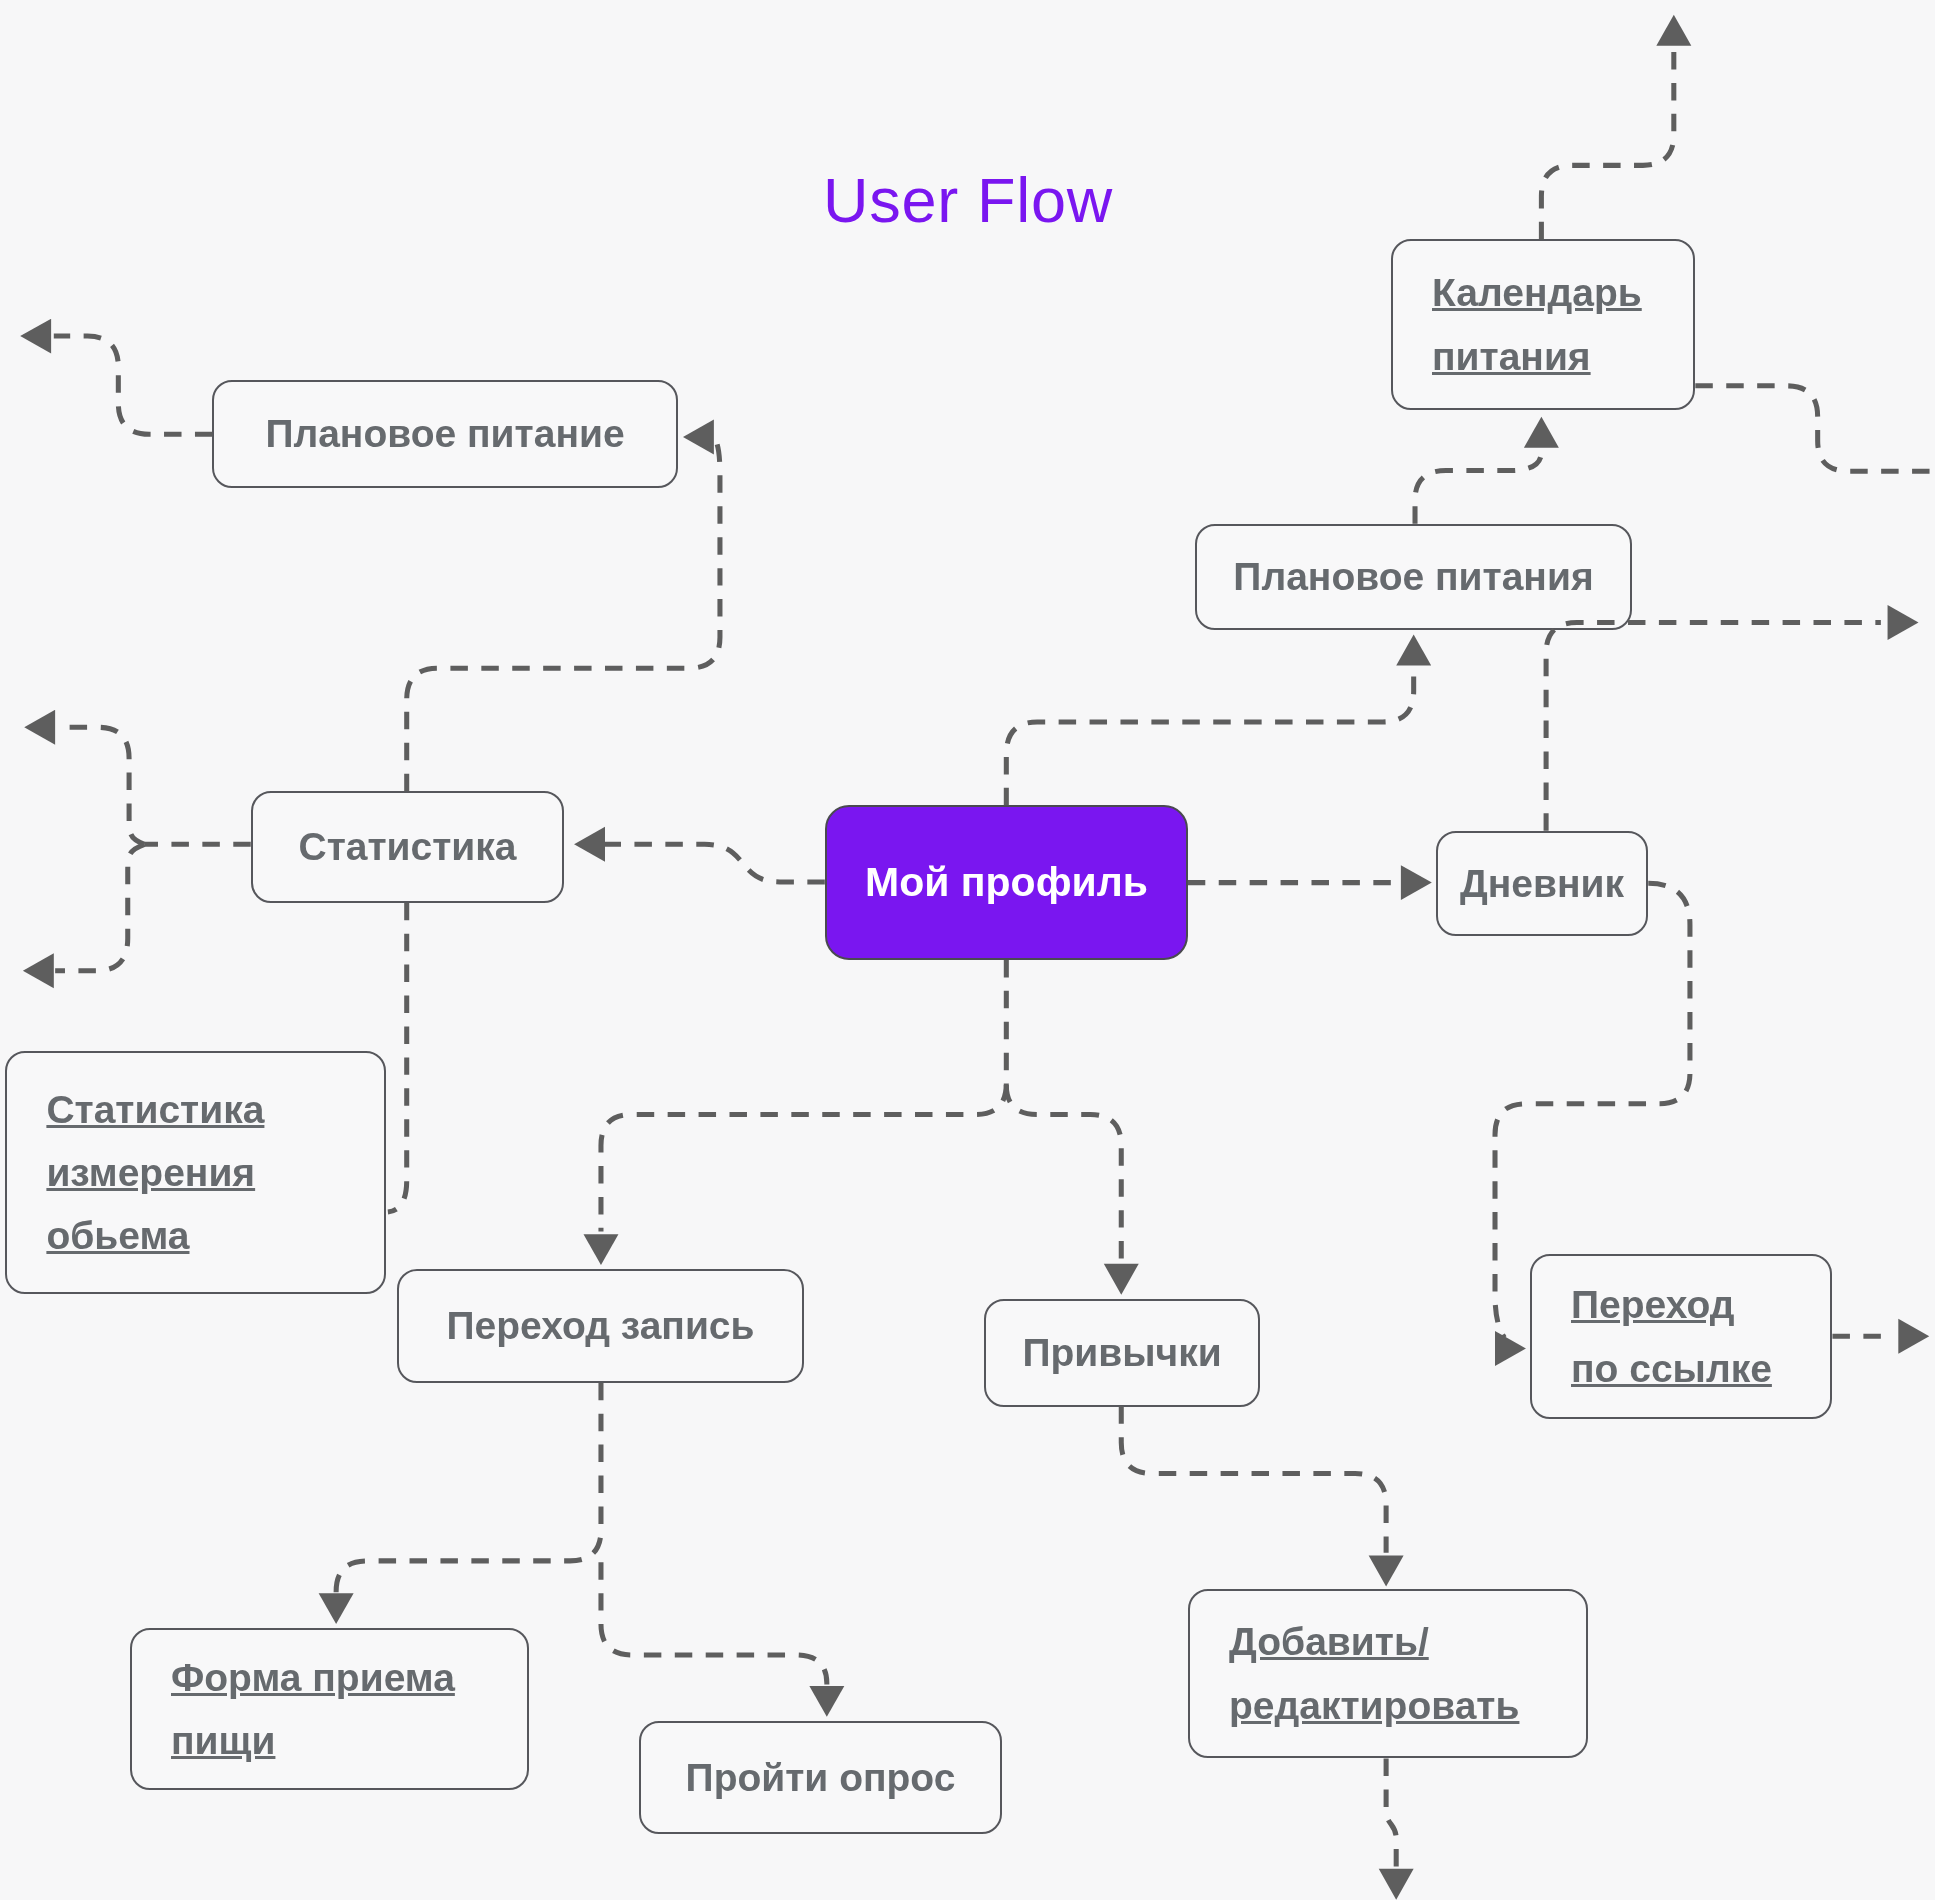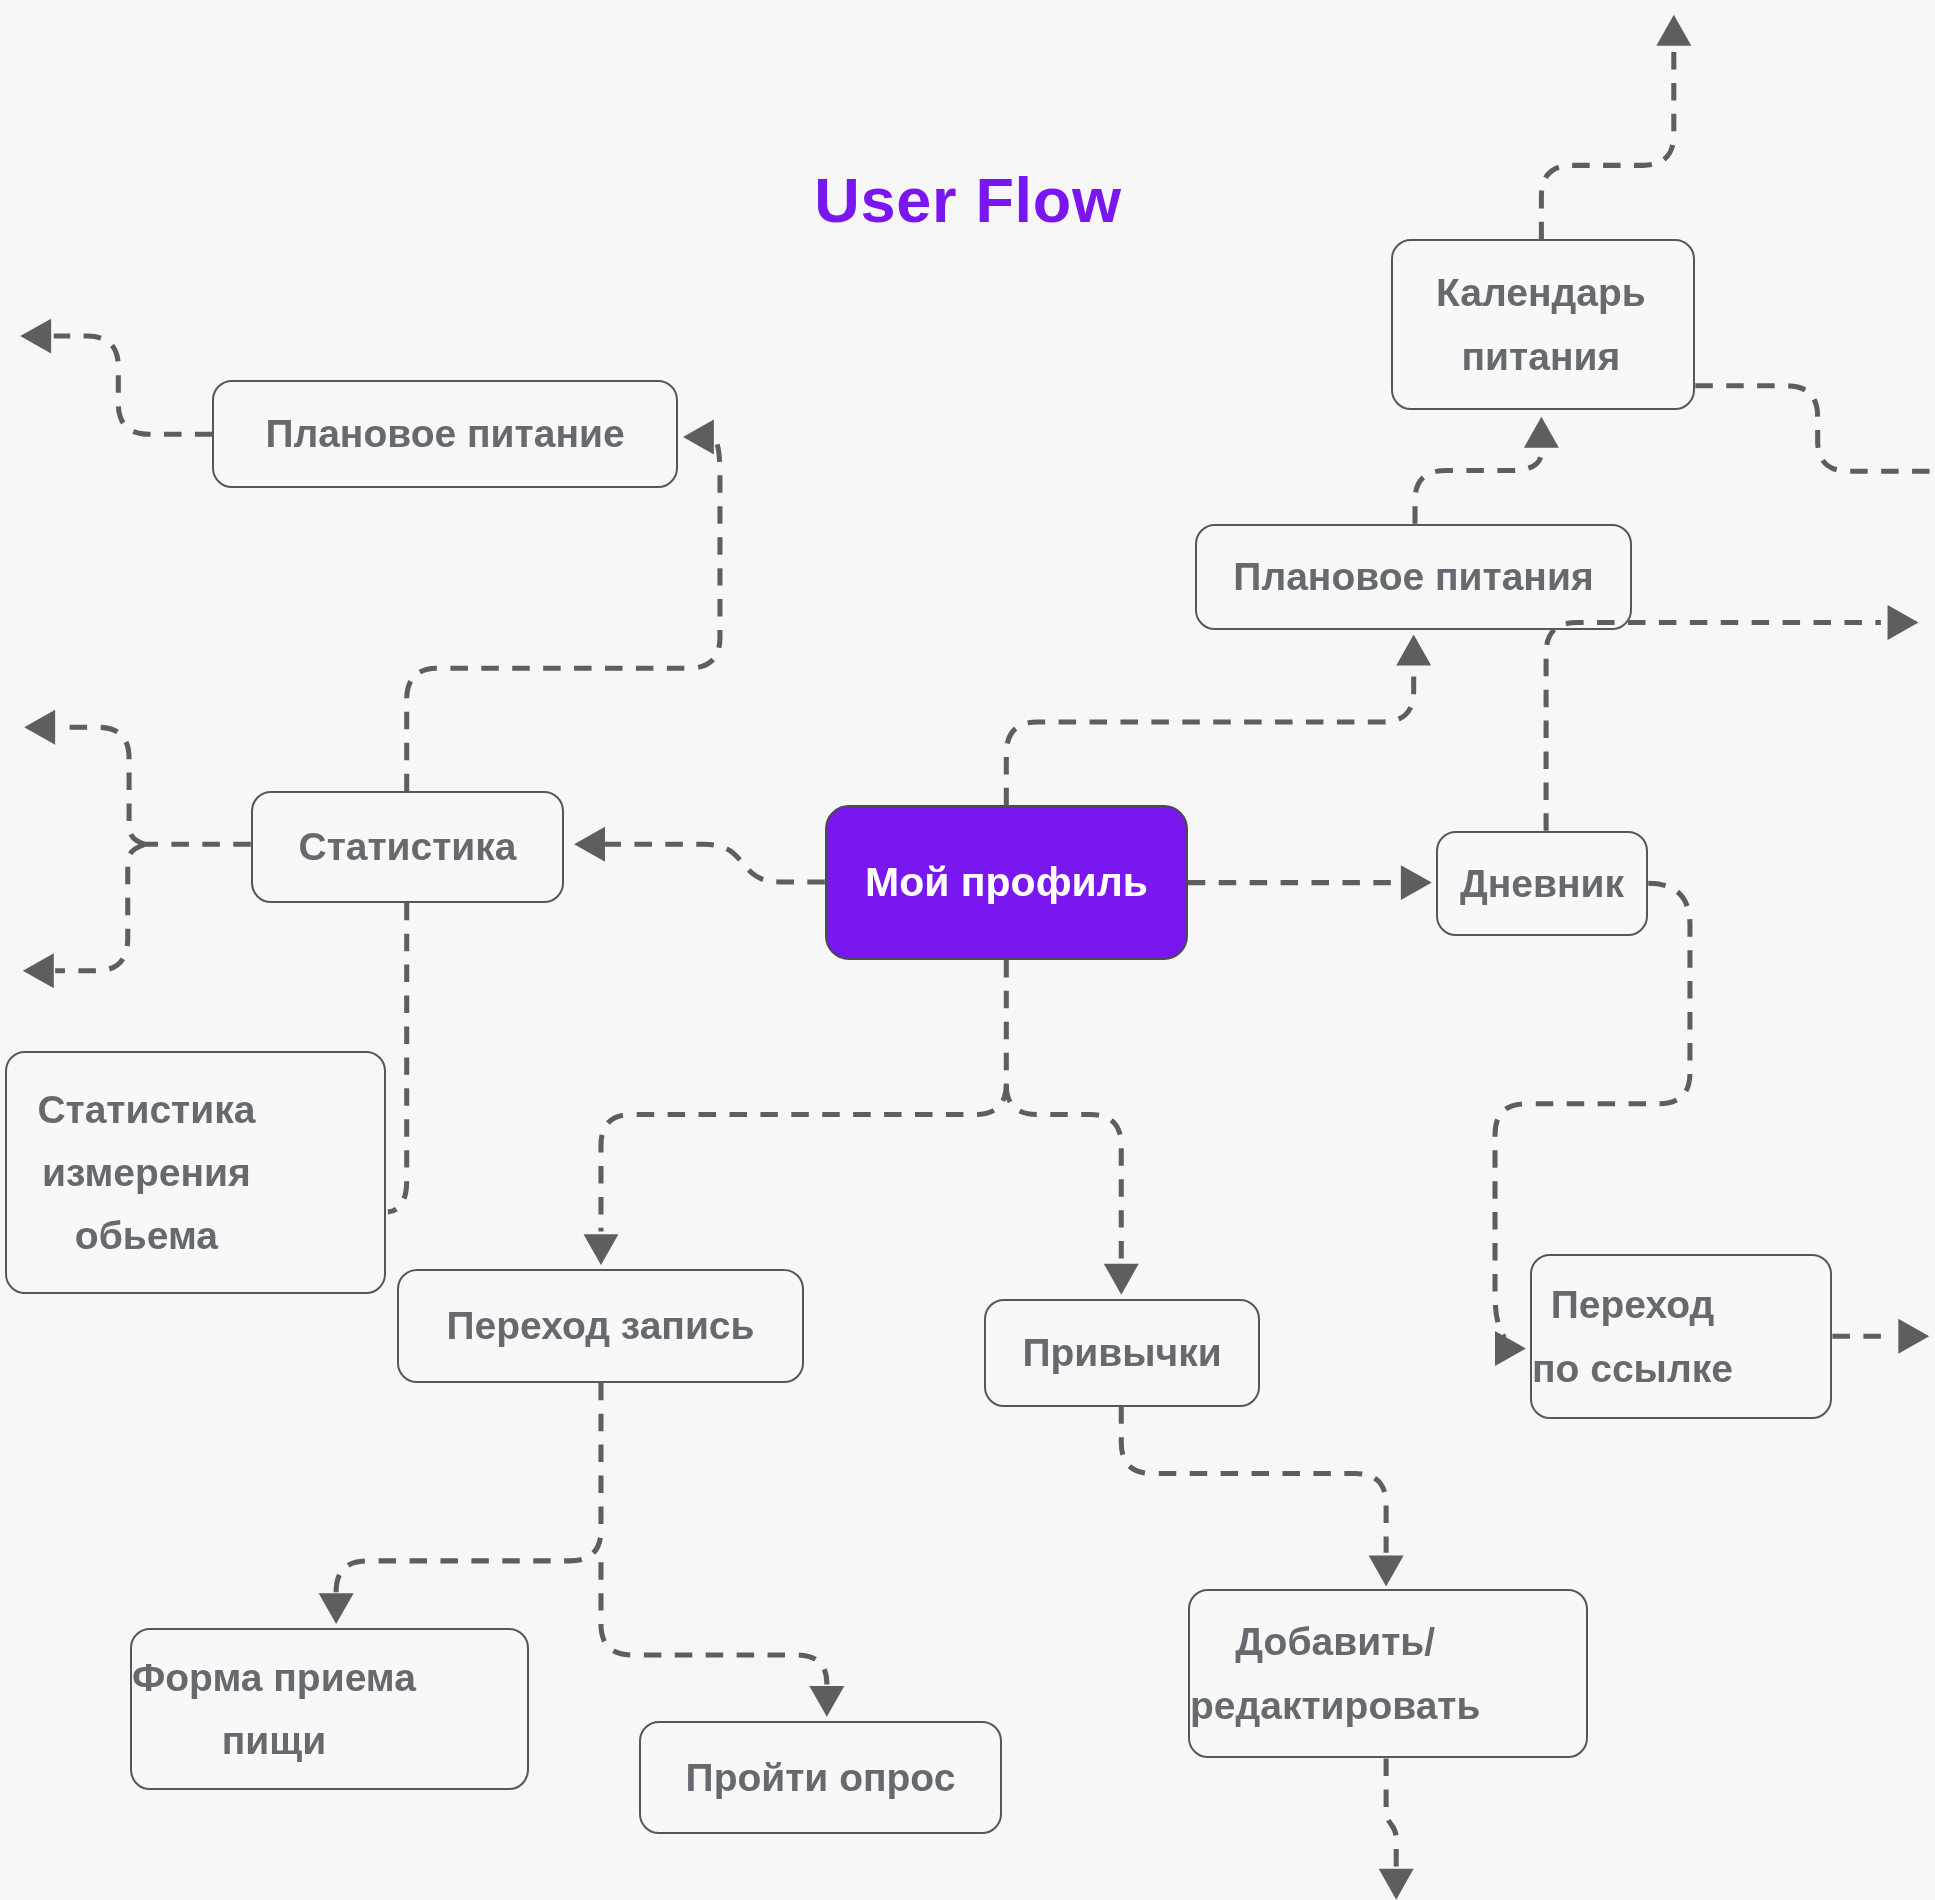--- a/index.html
+++ b/index.html
@@ -8,33 +8,33 @@
   }
   *{margin:0;padding:0;box-sizing:border-box;}
   html,body{background:var(--bg);}
   .canvas{
     position:relative; width:1936px; height:1901px; overflow:hidden;
     background:var(--bg);
     font-family:"Liberation Sans", sans-serif;
   }
   .title{
     position:absolute; left:0; top:164px; width:1936px;
-    text-align:center; font-size:63px; font-weight:700; color:var(--accent);
+    text-align:center; font-size:63px; font-weight:400; color:var(--accent);
     letter-spacing:0.7px;
   }
   .node{
     position:absolute; display:flex; align-items:center; justify-content:center;
     background:var(--node-fill);
     border:2.7px solid var(--node-border);
     border-radius:20px;
     color:var(--node-text);
     font-size:39px; font-weight:600; line-height:1.62;
     white-space:pre-line;
   }
-  .node.align-left{justify-content:flex-start; text-align:center; }
+  .node.align-left{justify-content:flex-start; text-align:left; padding-left:39px;text-decoration:underline;}
   .node.profile{
     background:var(--accent); color:var(--profile-text);
     border:2.7px solid #4a4a50; border-radius:24px; font-size:41px;
   }
   .n-planned  {left:212px;  top:380px;  width:466px; height:108px;}
   .n-calendar {left:1391px; top:239px;  width:304px; height:171px; padding-left:43px;}
   .n-diary    {left:1195px; top:524px;  width:437px; height:106px;}
   .n-stats    {left:251px;  top:791px; width:313px; height:112px;}
   .n-profile  {left:825px; top:805px; width:363px; height:155px;}
   .n-articles {left:1436px; top:831px; width:212px; height:105px;}

